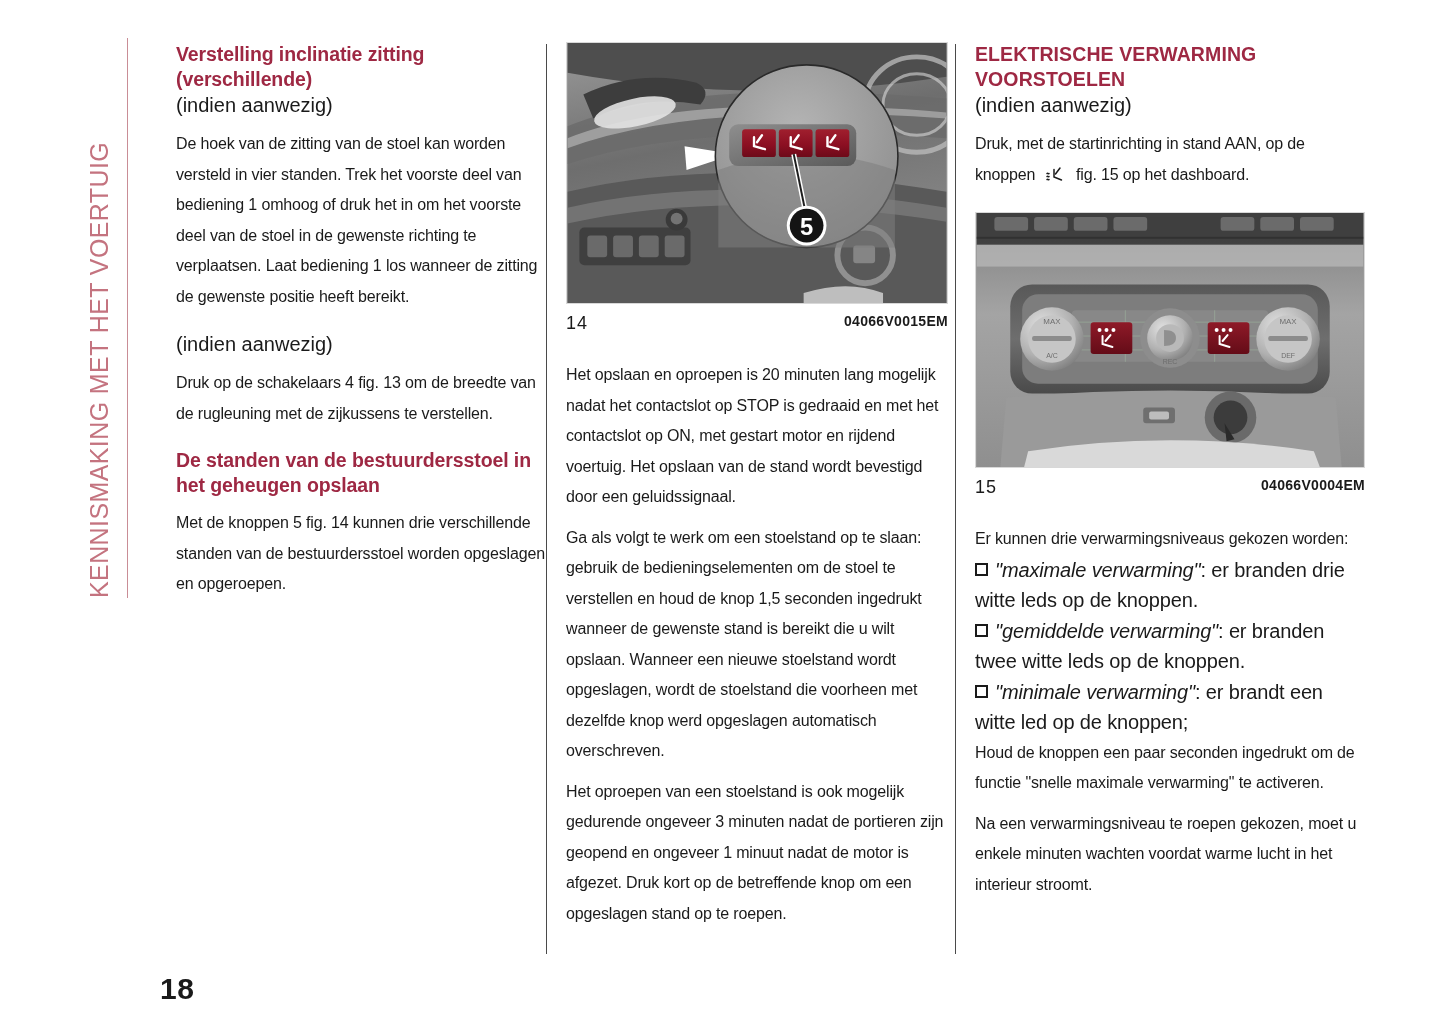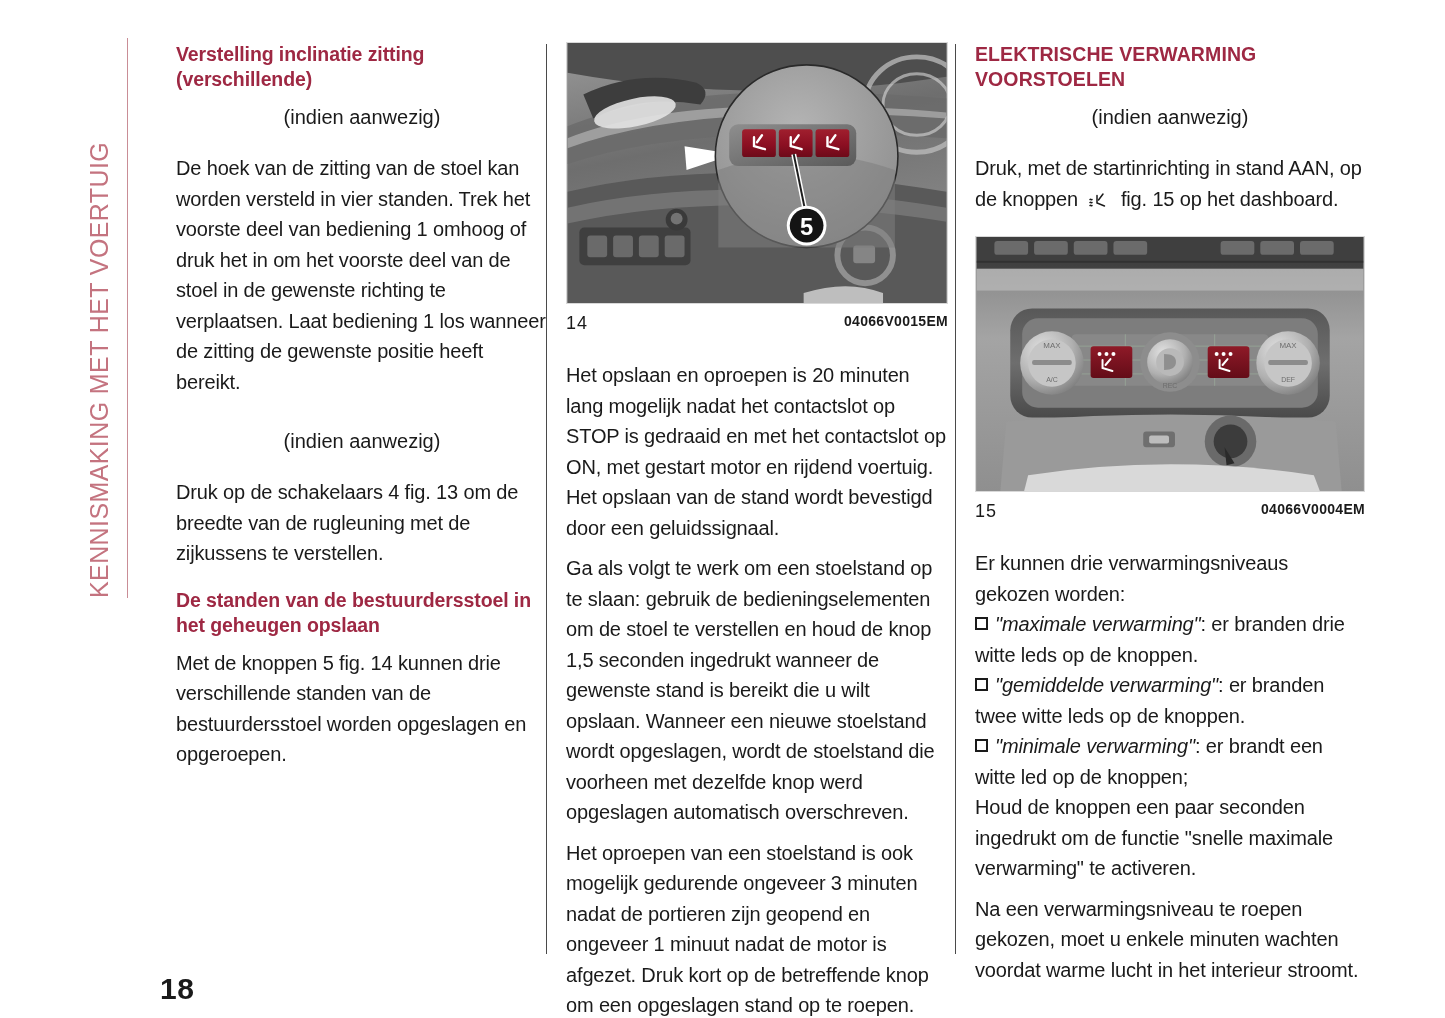--- a/index.html
+++ b/index.html
@@ -45,24 +45,24 @@
   h3.hd{
     color:#9e2843;
     font-size:19.5px;
     font-weight:bold;
     line-height:25px;
     margin:0 0 0 0;
     letter-spacing:-0.1px;
   }
   h3.hd.caps{letter-spacing:0.1px;}
   p.sub{
-    font-size:20px;line-height:27px;margin:12px;font-weight:normal;color:#1a1a1a;text-align:center;
+    font-size:20px;line-height:27px;margin:0;font-weight:normal;color:#1a1a1a;
   }
   p.body{
-    font-size:20px;line-height:30.5px;margin:0 0 0 0;color:#1a1a1a;
+    font-size:16px;line-height:30.5px;margin:0 0 0 0;color:#1a1a1a;
     letter-spacing:-0.15px;
   }
   .gap-sm{height:10px;}
   .gap-md{height:19px;}
   .gap-lg{height:26px;}
 
   .bullet-line{
     font-size:20px;line-height:30.5px;color:#1a1a1a;letter-spacing:-0.15px;margin:0;
   }
   .sqbullet{

